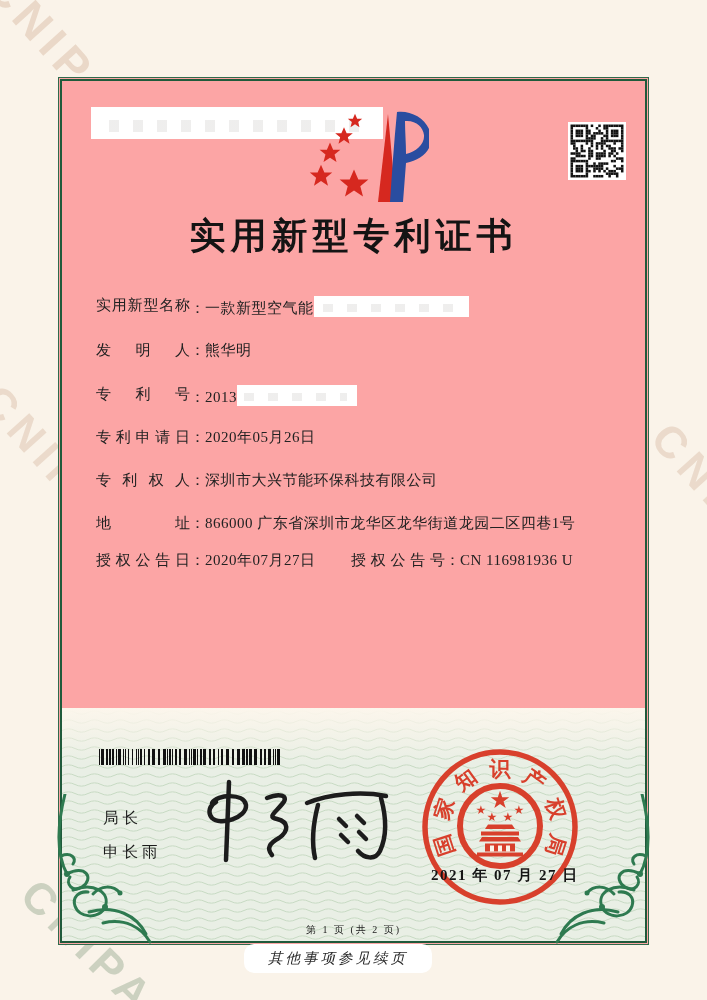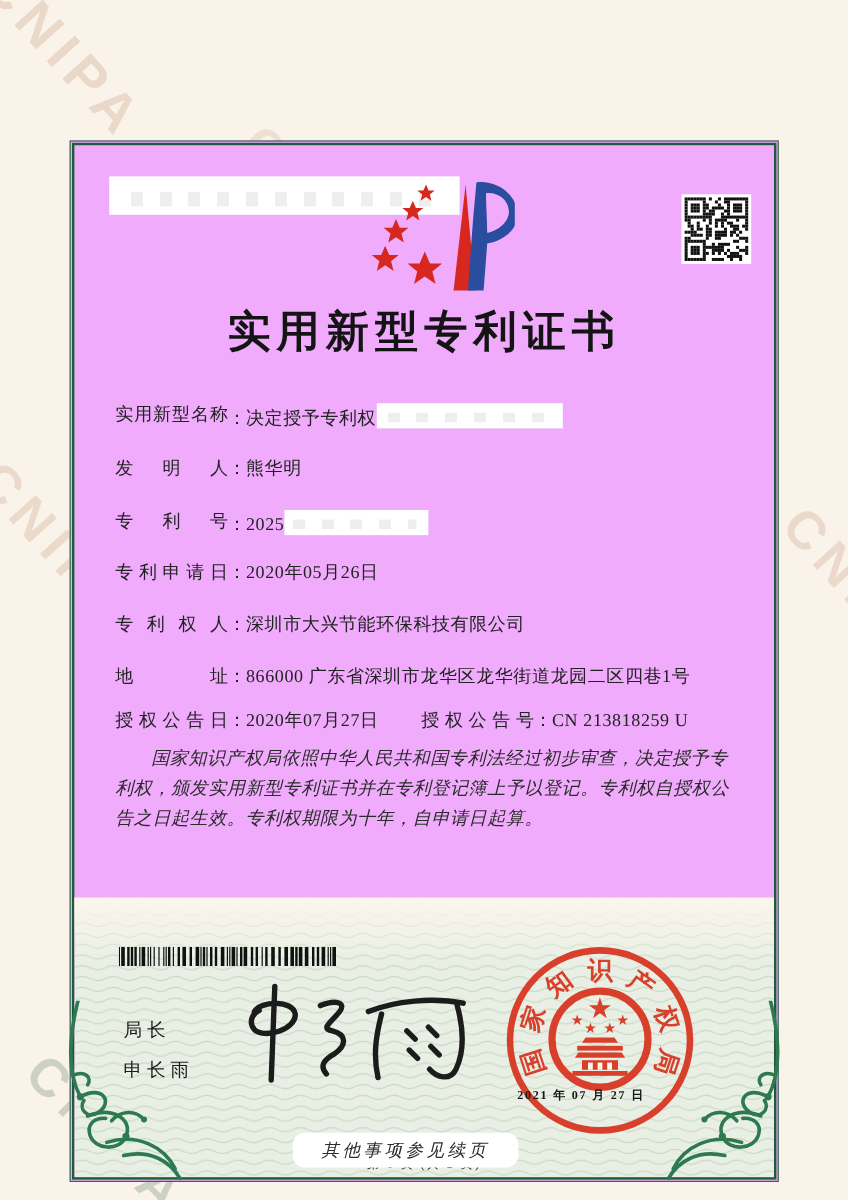--- a/index.html
+++ b/index.html
@@ -7,21 +7,21 @@
     width:707px;height:1000px;position:relative;overflow:hidden;
     background:#faf3e9;
     font-family:"Liberation Serif","DejaVu Serif",serif;
   }
   
   .wm{
     position:absolute;font-family:"Liberation Sans","DejaVu Sans",sans-serif;
     font-weight:bold;letter-spacing:7px;pointer-events:none;white-space:nowrap;
   }
   
-  .frame{position:absolute;left:58px;top:77px;width:589px;height:866px;border:1px solid #2f6a4c;background:#f0abfc;margin-top:40px;}
+  .frame{position:absolute;left:58px;top:77px;width:589px;height:866px;border:1px solid #2f6a4c;background:#fca5a5;}
   .frame-in{position:absolute;inset:1px;border:2px solid #1f5a3b;}
   
   .waves{position:absolute;left:3px;top:630px;width:583px;height:233px;}
   .wavefade{position:absolute;left:3px;top:630px;width:583px;height:55px;
     background:linear-gradient(#fcf6ec,rgba(252,246,236,0));}
   
   .redact{position:absolute;background:#ffffff;}
   .redact.inline{position:relative;display:inline-block;vertical-align:-4px;}
   .smudge::after{content:"";position:absolute;left:6%;bottom:22%;height:38%;width:86%;
     background:repeating-linear-gradient(90deg,rgba(140,135,130,0.14) 0 10px,rgba(255,255,255,0) 10px 24px);}
@@ -34,21 +34,21 @@
   .fcolon{display:inline-block;}
   .fvalue{letter-spacing:0.5px;}
   .pair2{position:absolute;left:255px;top:0;white-space:nowrap;}
   
   .bodytext{position:absolute;left:37px;top:503px;width:523px;
     font-size:15px;line-height:1.68;color:#2b2b2b;font-style:italic;letter-spacing:0.5px;}
   .bodytext p{margin:0;text-indent:2em;}
   
   .director{position:absolute;left:44px;font-family:Liberation Sans, sans-serif;
     font-size:15.5px;letter-spacing:4px;color:#1b1b1b;}
-  .seal-date{position:absolute;left:372px;top:788px;width:190px;font-size:10px;font-weight:bold;
+  .seal-date{position:absolute;left:372px;top:788px;width:190px;font-size:15px;font-weight:bold;
     letter-spacing:1.5px;color:#151515;white-space:nowrap;}
   .page-footer{position:absolute;left:0;top:845px;width:100%;text-align:center;
     font-size:10px;letter-spacing:2px;color:#222;}
   .cont-note{position:absolute;left:338px;top:944px;transform:translateX(-50%);
     background:#ffffff;padding:5px 24px;font-size:14.5px;font-style:italic;
     letter-spacing:3px;color:#2b2b2b;white-space:nowrap;border-radius:10px;}
   .qr-wrap{position:absolute;left:509px;top:44px;width:58px;height:58px;background:#fff;}
   .logo{position:absolute;left:225px;top:30px;}
   .barcode{position:absolute;left:40px;top:671px;}
   .sig{position:absolute;left:140px;top:696px;}
@@ -338,31 +338,31 @@
   <div class="title">实用新型专利证书</div>
 
   <div id="fields-layer">
       <div class="field-row" style="top: 218px;"><span class="flabel">
           <span>实</span>
           <span>用</span>
           <span>新</span>
           <span>型</span>
           <span>名</span>
           <span>称</span>
-        </span><span class="fcolon">：</span><span class="fvalue">决定授予专利权</span><span class="redact inline smudge" style="width: 155px; height: 21px;"></span></div>
+        </span><span class="fcolon">：</span><span class="fvalue">一款新型空气能</span><span class="redact inline smudge" style="width: 155px; height: 21px;"></span></div>
       <div class="field-row" style="top: 263px;"><span class="flabel">
           <span>发</span>
           <span>明</span>
           <span>人</span>
         </span><span class="fcolon">：</span><span class="fvalue">熊华明</span></div>
       <div class="field-row" style="top: 307px;"><span class="flabel">
           <span>专</span>
           <span>利</span>
           <span>号</span>
-        </span><span class="fcolon">：</span><span class="fvalue">2025</span><span class="redact inline smudge" style="width: 120px; height: 21px;"></span></div>
+        </span><span class="fcolon">：</span><span class="fvalue">2013</span><span class="redact inline smudge" style="width: 120px; height: 21px;"></span></div>
       <div class="field-row" style="top: 350px;"><span class="flabel">
           <span>专</span>
           <span>利</span>
           <span>申</span>
           <span>请</span>
           <span>日</span>
         </span><span class="fcolon">：</span><span class="fvalue">2020年05月26日</span></div>
       <div class="field-row" style="top: 393px;"><span class="flabel">
           <span>专</span>
           <span>利</span>
@@ -378,25 +378,24 @@
           <span>权</span>
           <span>公</span>
           <span>告</span>
           <span>日</span>
         </span><span class="fcolon">：</span><span class="fvalue">2020年07月27日</span><span class="pair2"><span class="flabel">
             <span>授</span>
             <span>权</span>
             <span>公</span>
             <span>告</span>
             <span>号</span>
-          </span><span>：</span><span class="fvalue">CN 213818259 U</span></span></div>
+          </span><span>：</span><span class="fvalue">CN 116981936 U</span></span></div>
     </div>
 
   <div class="bodytext">
-    <p>国家知识产权局依照中华人民共和国专利法经过初步审查，决定授予专利权，颁发实用新型专利证书并在专利登记簿上予以登记。专利权自授权公告之日起生效。专利权期限为十年，自申请日起算。</p>
   </div>
 
   <svg class="barcode" id="barsvg" width="186" height="16" viewBox="0 0 186 16">
       <rect x="0" y="0" width="1" height="16" fill="#111"></rect>
       <rect x="2" y="0" width="3" height="16" fill="#111"></rect>
       <rect x="7" y="0" width="2" height="16" fill="#111"></rect>
       <rect x="10" y="0" width="2" height="16" fill="#111"></rect>
       <rect x="13" y="0" width="2" height="16" fill="#111"></rect>
       <rect x="17" y="0" width="1" height="16" fill="#111"></rect>
       <rect x="19" y="0" width="3" height="16" fill="#111"></rect>

